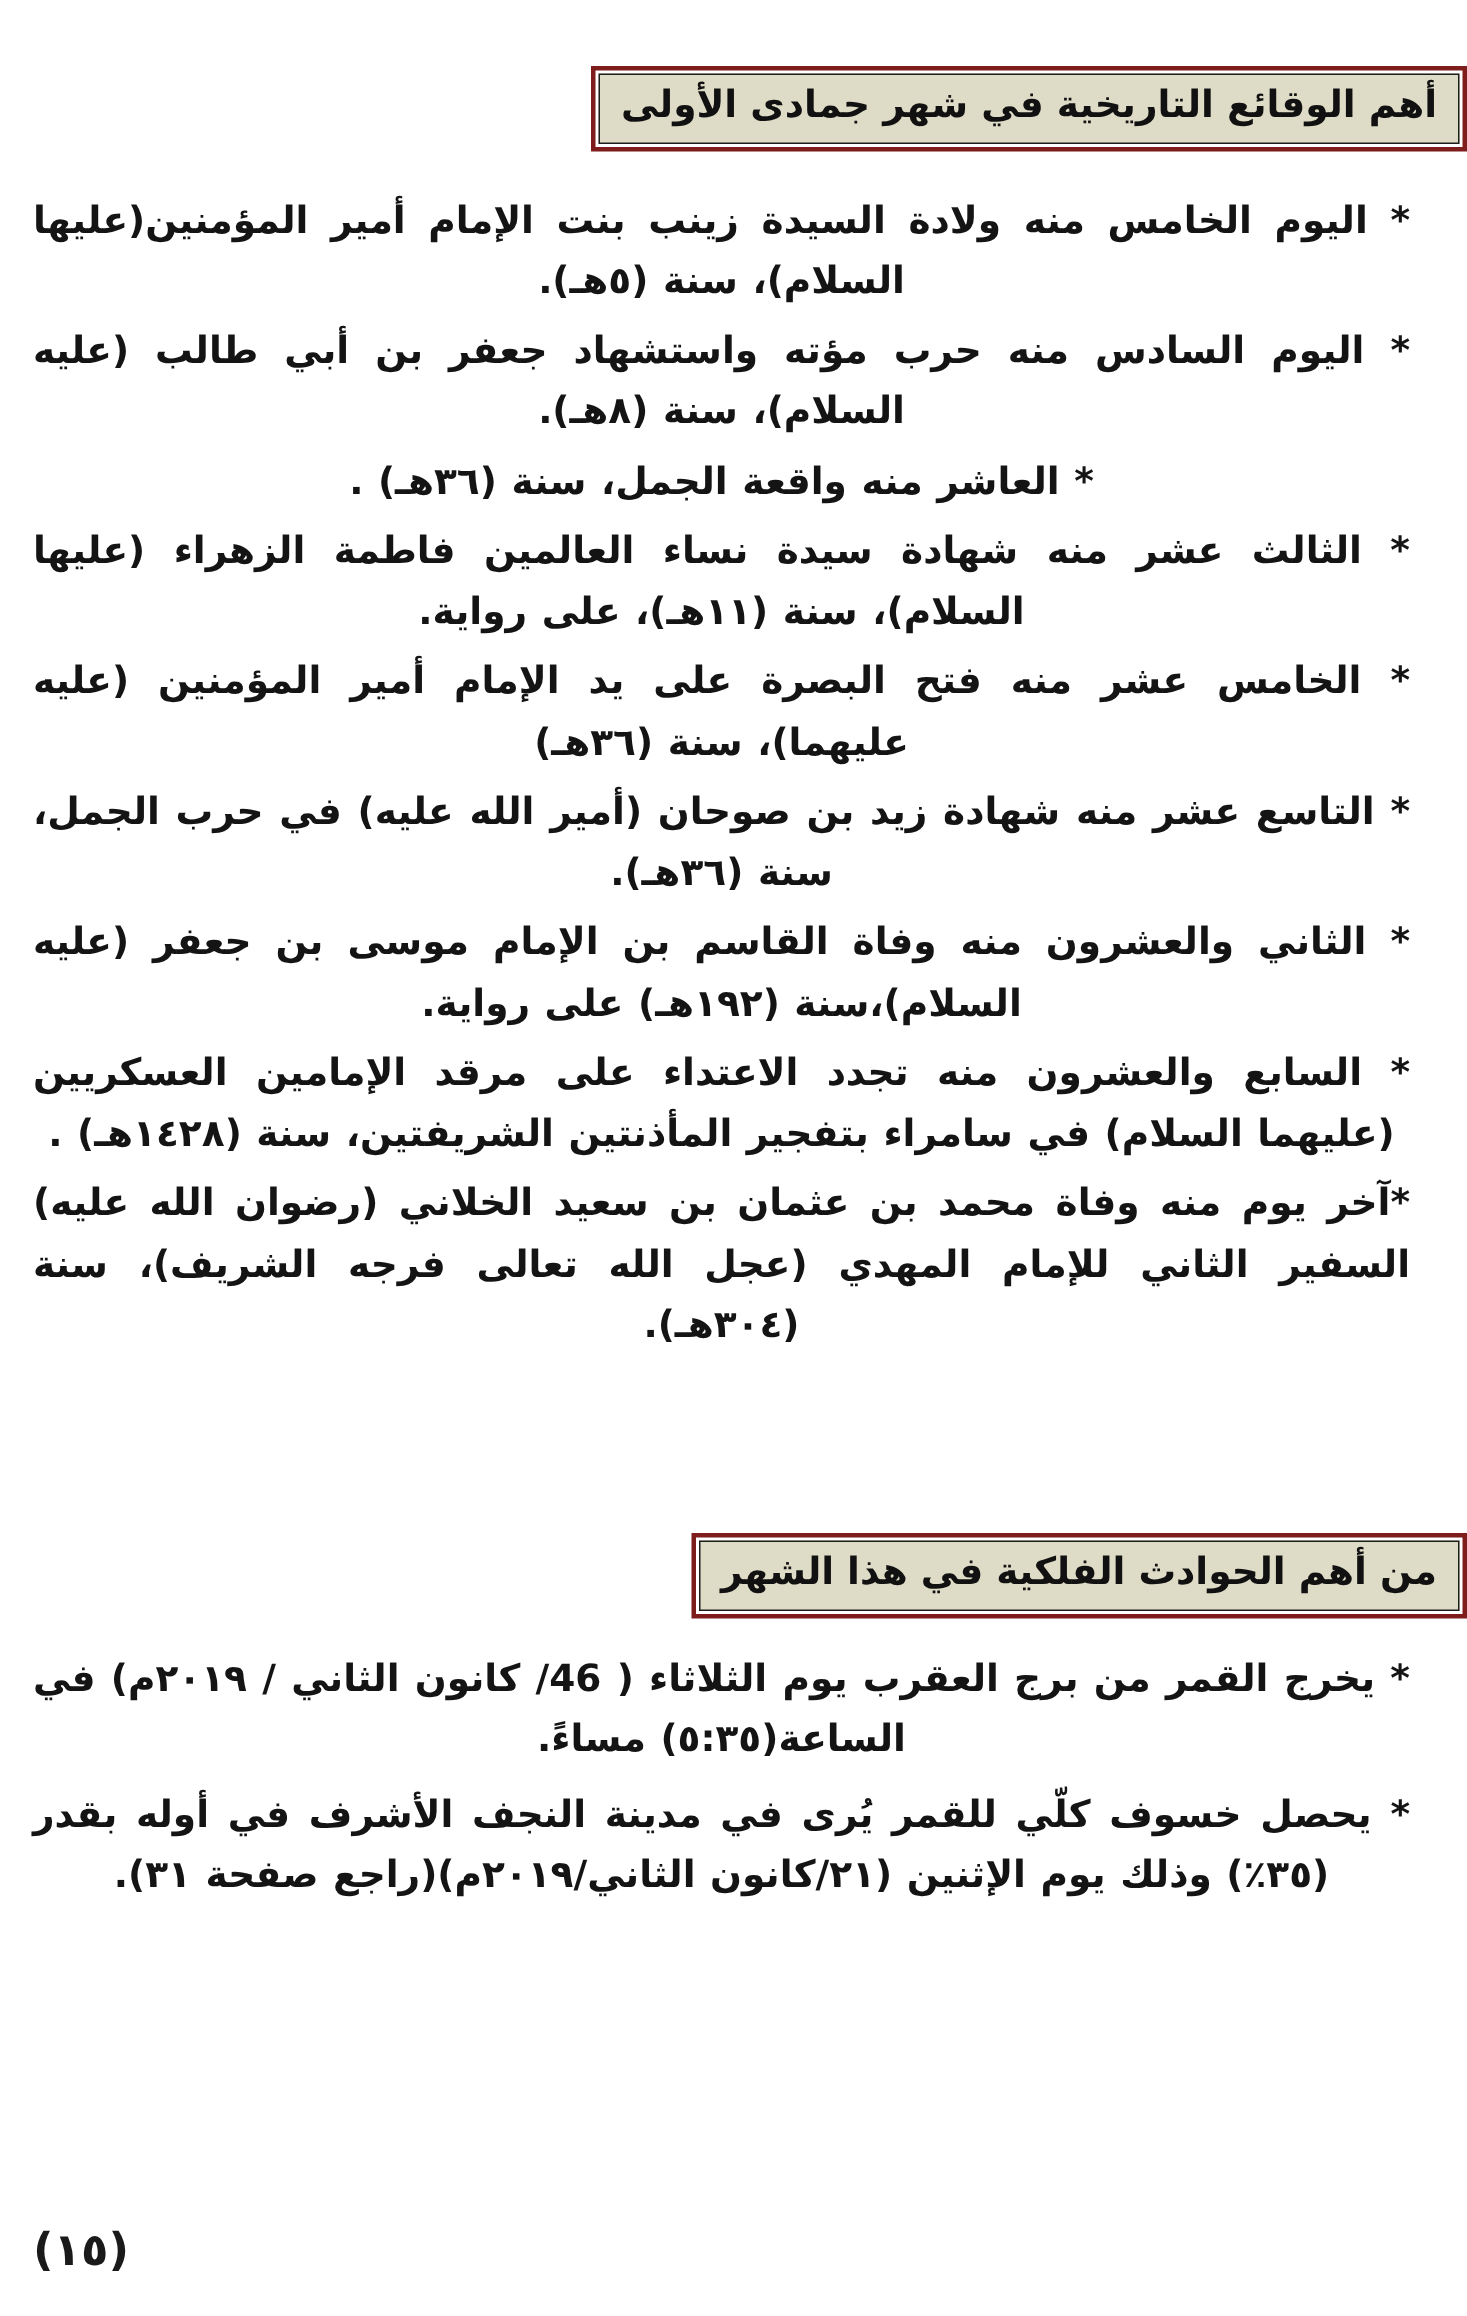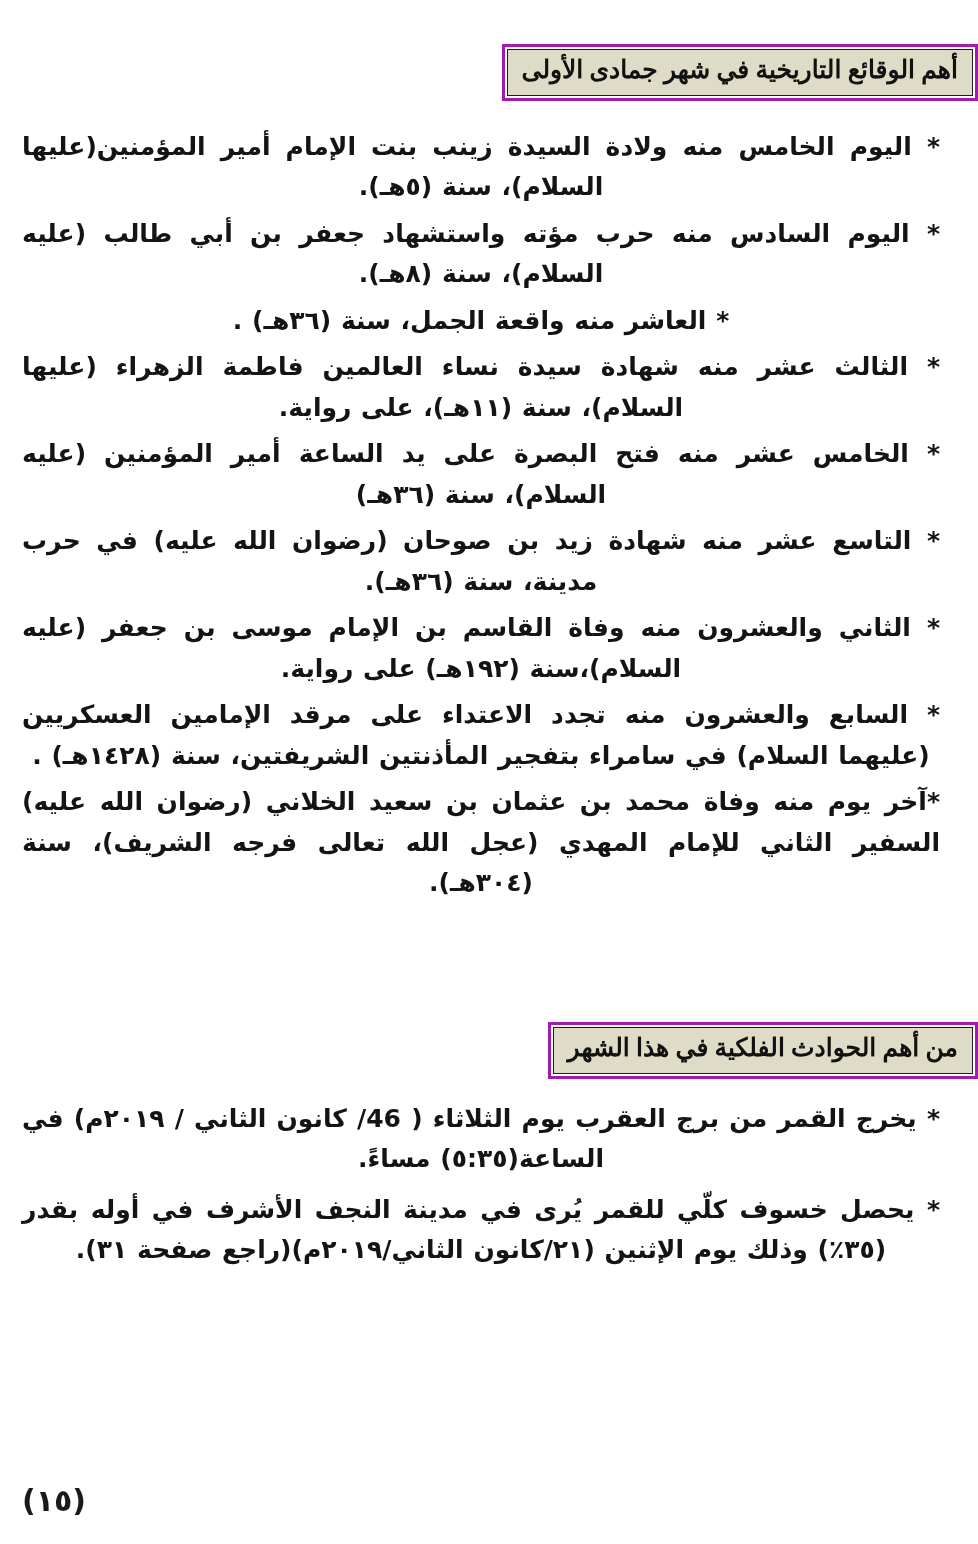--- a/index.html
+++ b/index.html
@@ -25,25 +25,24 @@
     box-sizing: border-box;
   }
 
   
   .heading-row {
     display: flex;
     justify-content: flex-start;
     padding-left: 42px;
   }
   .heading-box {
-    border: 3px solid #a21caf;
+    border: 3px solid #7f1d1d;
     padding: 2px;
     background: #ffffff;
     display: inline-block;
-    font-family: Liberation Serif, serif;
   }
   .heading-inner {
     border: 1px solid #1d1d1b;
     background: #dedbc6;
     padding: 6px 14px 10px 14px;
     text-align: center;
   }
   .heading-text {
     font-size: 25px;
     font-weight: bold;
@@ -100,22 +99,22 @@
         <div class="heading-text">أهم الوقائع التاريخية في شهر جمادى الأولى</div>
       </div>
     </div>
   </div>
 
   <div class="entries" id="historical-entries">
     <p class="entry">* اليوم الخامس منه ولادة السيدة زينب بنت الإمام أمير المؤمنين(عليها السلام)، سنة (٥هـ).</p>
     <p class="entry">* اليوم السادس منه حرب مؤته واستشهاد جعفر بن أبي طالب (عليه السلام)، سنة (٨هـ).</p>
     <p class="entry short">* العاشر منه واقعة الجمل، سنة (٣٦هـ) .</p>
     <p class="entry">* الثالث عشر منه شهادة سيدة نساء العالمين فاطمة الزهراء (عليها السلام)، سنة (١١هـ)، على رواية.</p>
-    <p class="entry short">* الخامس عشر منه فتح البصرة على يد الساعة أمير المؤمنين (عليه السلام)، سنة (٣٦هـ)</p>
-    <p class="entry short">* التاسع عشر منه شهادة زيد بن صوحان (رضوان الله عليه) في حرب مدينة، سنة (٣٦هـ).</p>
+    <p class="entry short">* الخامس عشر منه فتح البصرة على يد الإمام أمير المؤمنين (عليه عليهما)، سنة (٣٦هـ)</p>
+    <p class="entry short">* التاسع عشر منه شهادة زيد بن صوحان (أمير الله عليه) في حرب الجمل، سنة (٣٦هـ).</p>
     <p class="entry">* الثاني والعشرون منه وفاة القاسم بن الإمام موسى بن جعفر (عليه السلام)،سنة (١٩٢هـ) على رواية.</p>
     <p class="entry">* السابع والعشرون منه تجدد الاعتداء على مرقد الإمامين العسكريين (عليهما السلام) في سامراء بتفجير المأذنتين الشريفتين، سنة (١٤٢٨هـ) .</p>
     <p class="entry">*آخر يوم منه  وفاة محمد بن عثمان بن سعيد الخلاني (رضوان الله عليه) السفير الثاني للإمام المهدي (عجل الله تعالى فرجه الشريف)، سنة (٣٠٤هـ).</p>
   </div>
 
   <div class="heading-row" id="section-astronomical-heading">
     <div class="heading-box">
       <div class="heading-inner">
         <div class="heading-text">من أهم الحوادث الفلكية في هذا الشهر</div>
       </div>

